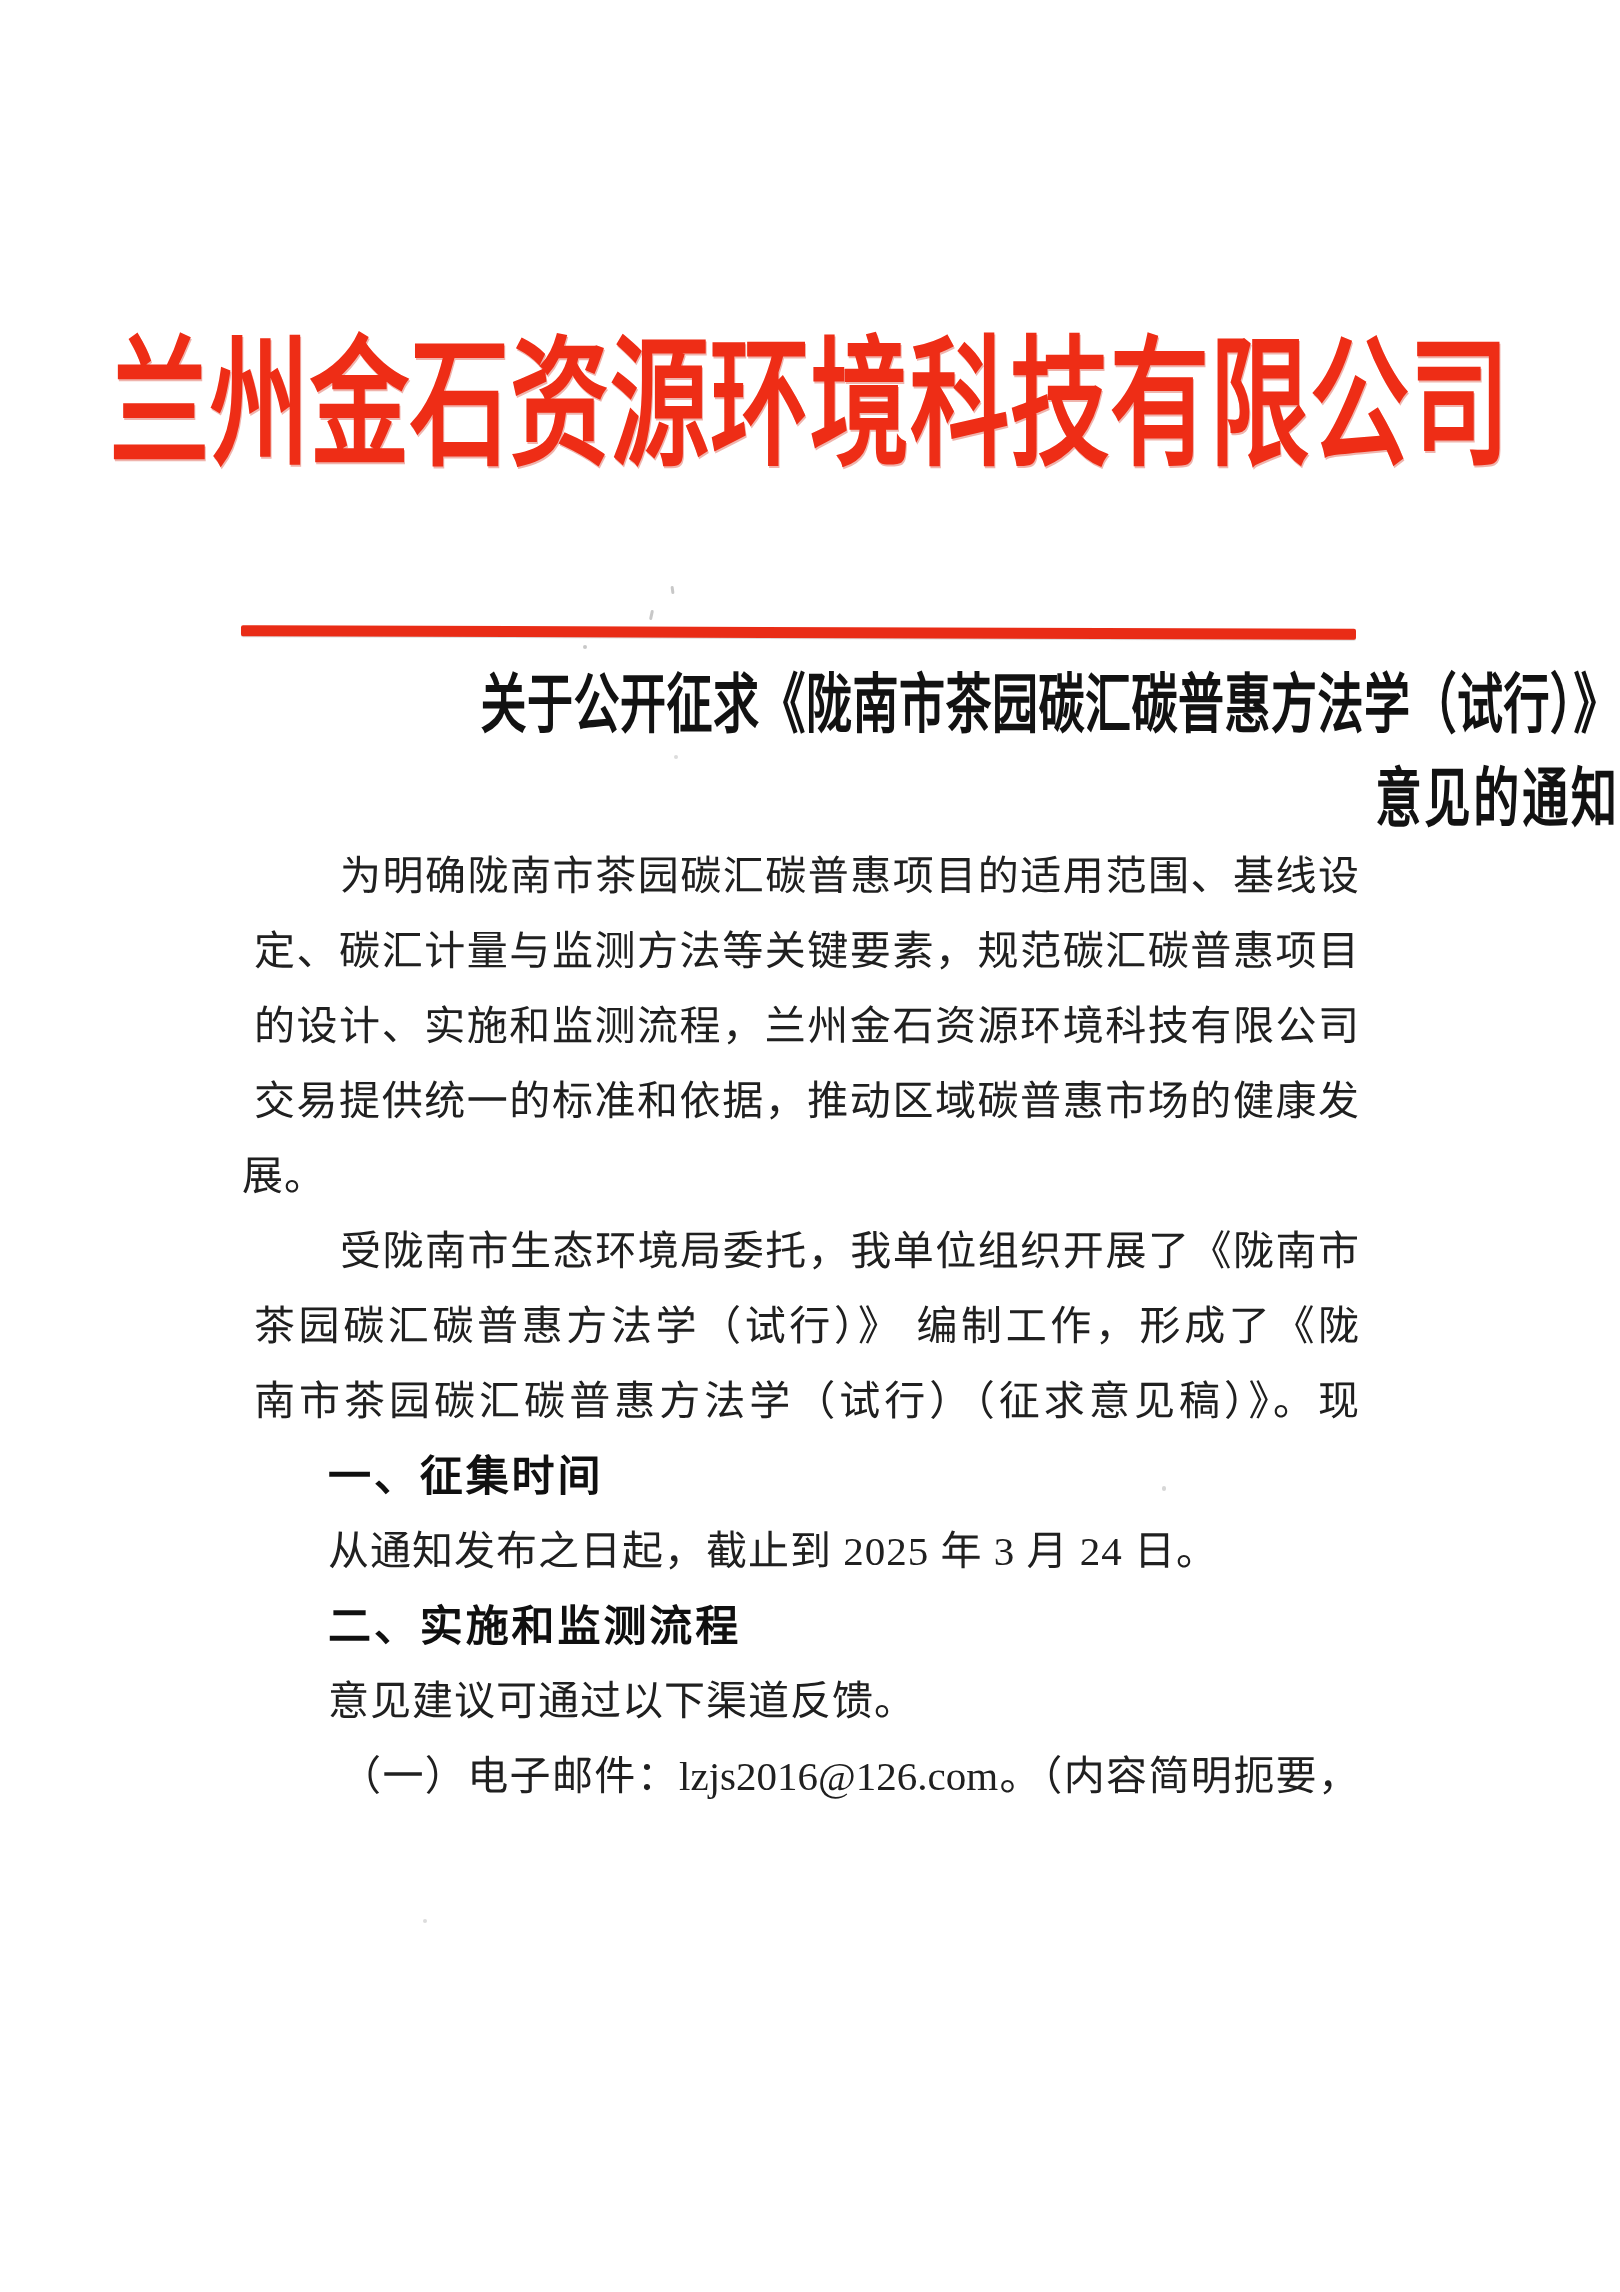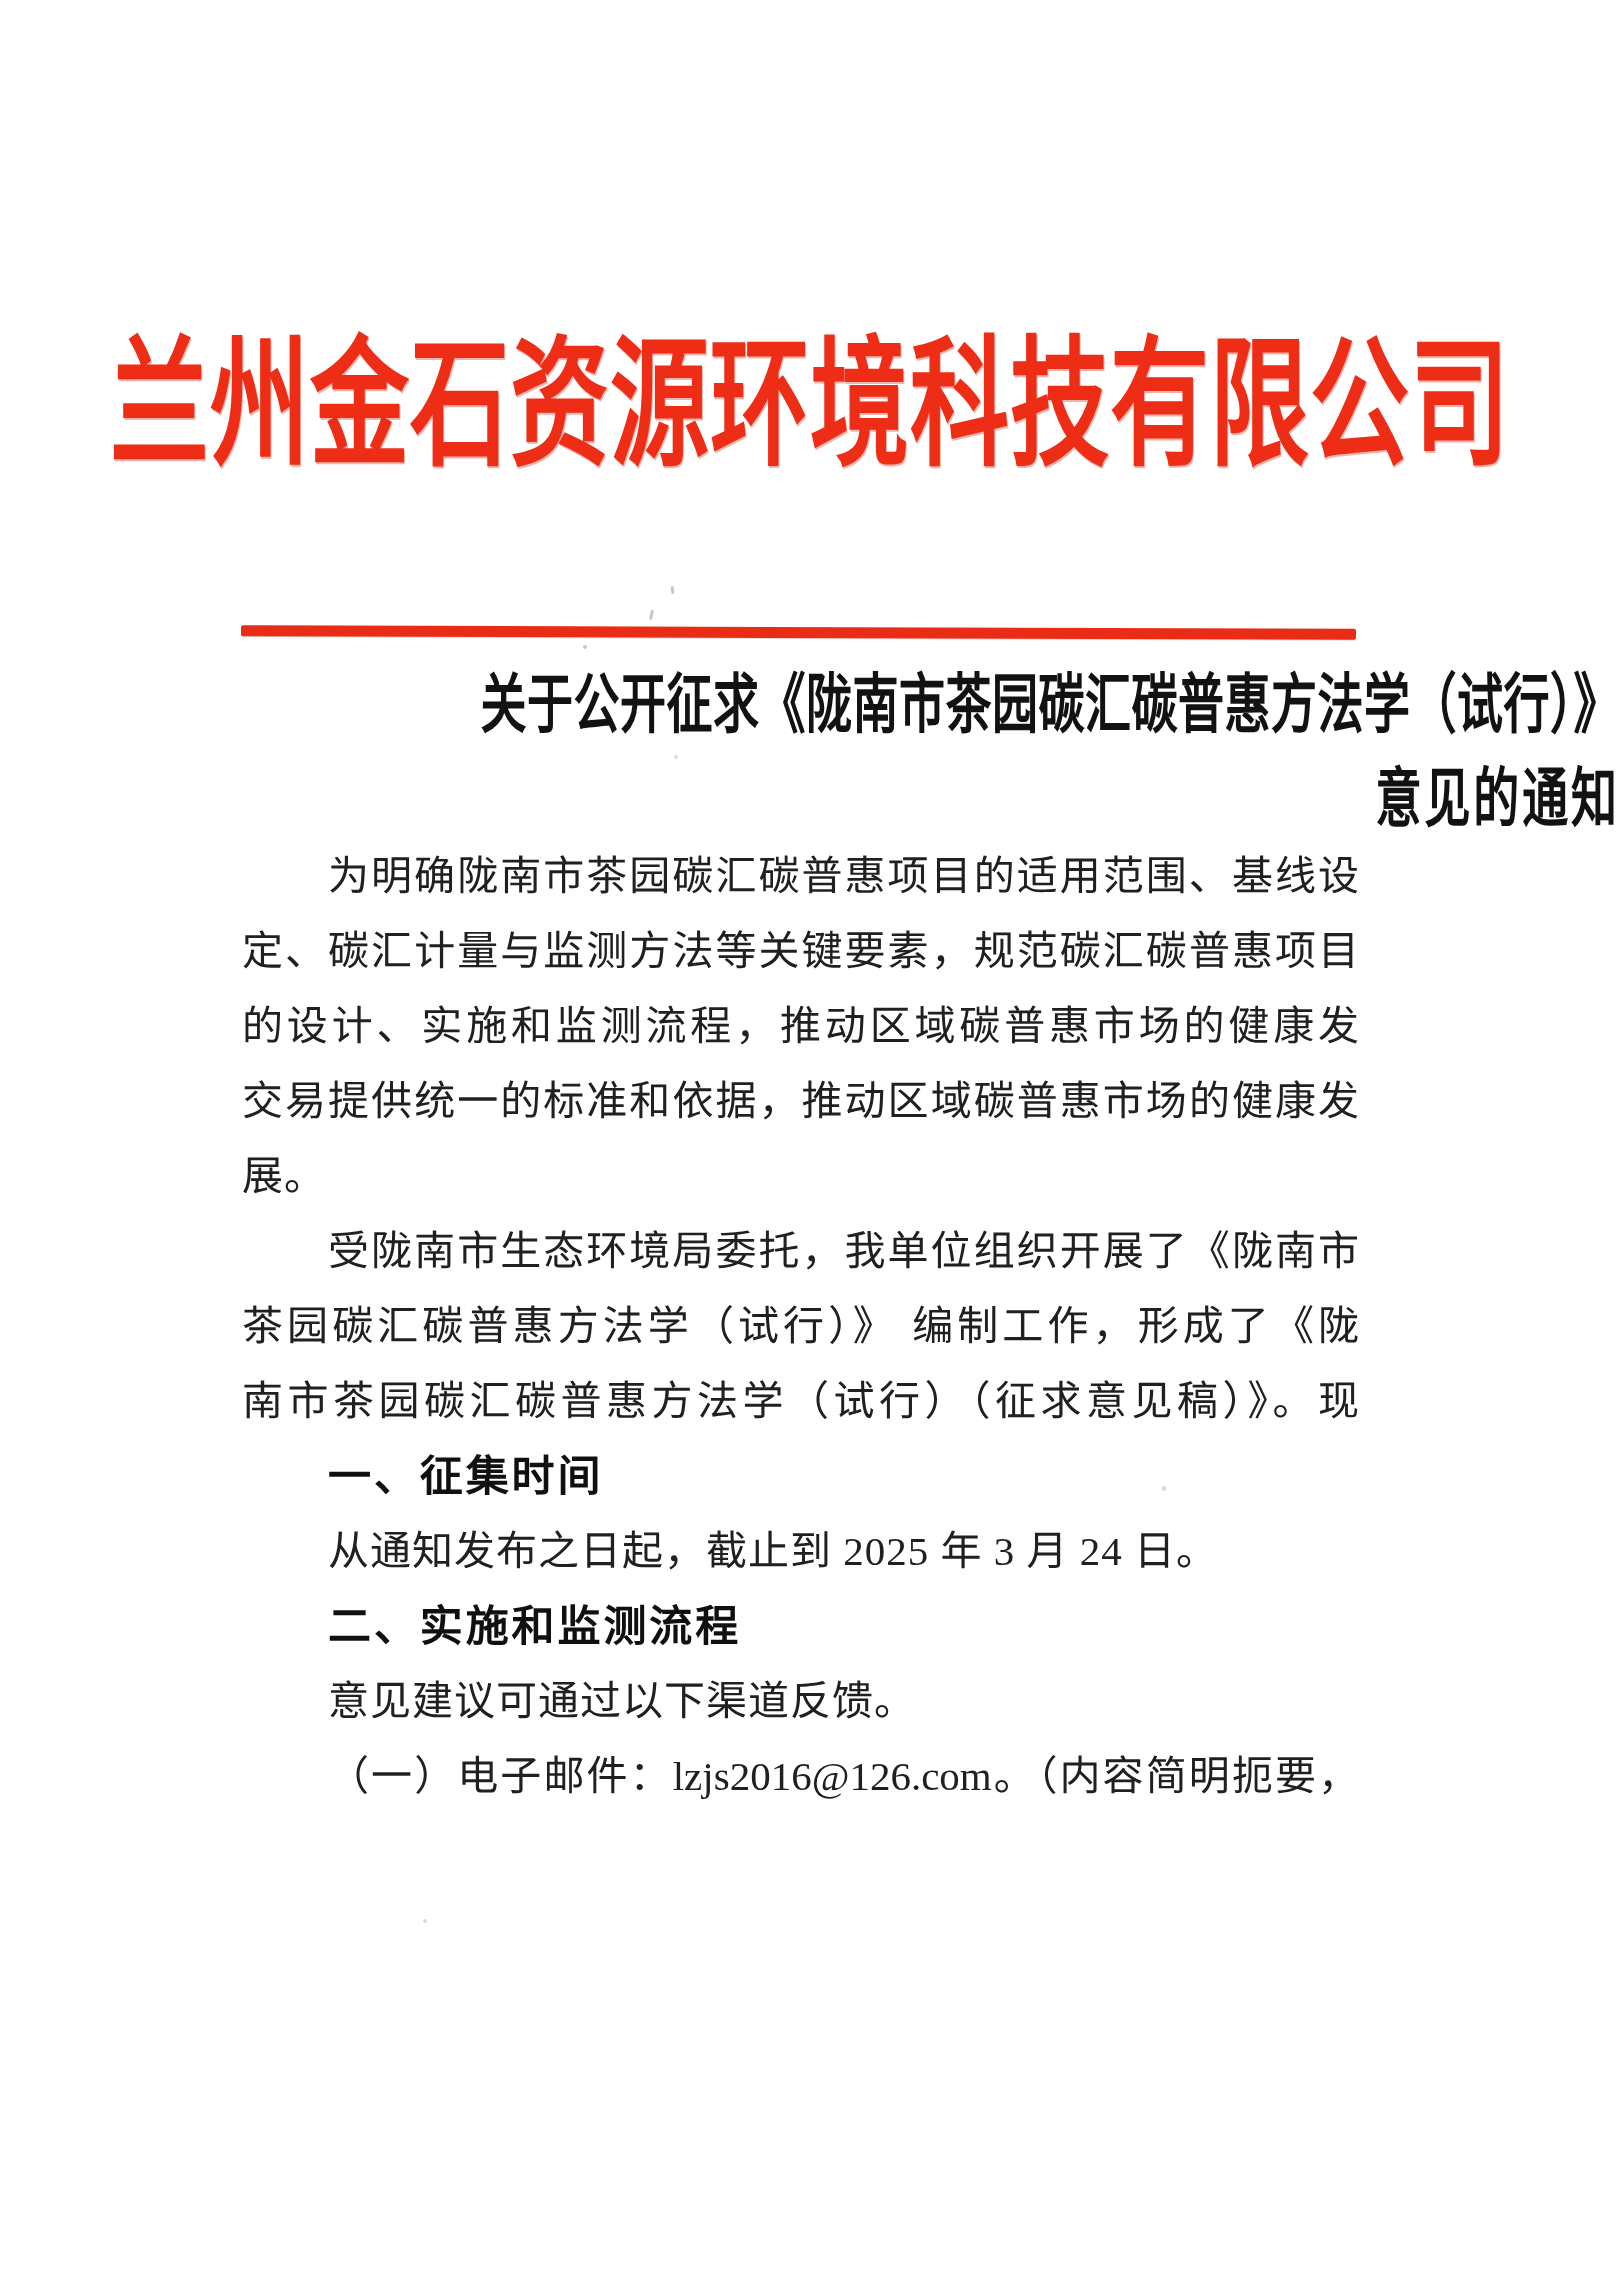--- a/index.html
+++ b/index.html
@@ -75,20 +75,21 @@
     line-height: 75px;
     white-space: nowrap;
     letter-spacing: 1px;
   }
   .line.justify {
     white-space: normal;
     text-align: justify;
     text-align-last: justify;
     overflow: hidden;
     letter-spacing: 0;
+    margin-left: 12px;
   }
   .line.indent { text-indent: 86px; }
   .line.heading {
     font-family: Liberation Sans, sans-serif;
     font-weight: bold;
     font-size: 43px;
     letter-spacing: 2.9px;
     color: #101010;
   }
   
@@ -115,21 +116,21 @@
   <div class="divider" style="background: rgb(233, 44, 22);"></div>
 
   <div class="doc-title">
     <div class="t-line">关于公开征求《陇南市茶园碳汇碳普惠方法学（试行）》</div>
     <div class="t-line second">意见的通知</div>
   </div>
 
   <div class="body-block">
       <div class="line indent justify">为明确陇南市茶园碳汇碳普惠项目的适用范围、基线设</div>
       <div class="line justify">定、碳汇计量与监测方法等关键要素，规范碳汇碳普惠项目</div>
-      <div class="line justify">的设计、实施和监测流程，推动区域碳普惠市场的健康发</div>
+      <div class="line justify">的设计、实施和监测流程，兰州金石资源环境科技有限公司</div>
       <div class="line justify">交易提供统一的标准和依据，推动区域碳普惠市场的健康发</div>
       <div class="line">展。</div>
       <div class="line indent justify">受陇南市生态环境局委托，我单位组织开展了《陇南市</div>
       <div class="line justify">茶园碳汇碳普惠方法学（试行）》 编制工作，形成了《陇</div>
       <div class="line justify">南市茶园碳汇碳普惠方法学（试行）（征求意见稿）》。现</div>
       <div class="line indent heading">一、征集时间</div>
       <div class="line indent">从通知发布之日起，截止到 2025 年 3 月 24 日。</div>
       <div class="line indent heading">二、实施和监测流程</div>
       <div class="line indent">意见建议可通过以下渠道反馈。</div>
       <div class="line indent justify">（一）电子邮件：lzjs2016@126.com。（内容简明扼要，</div>

